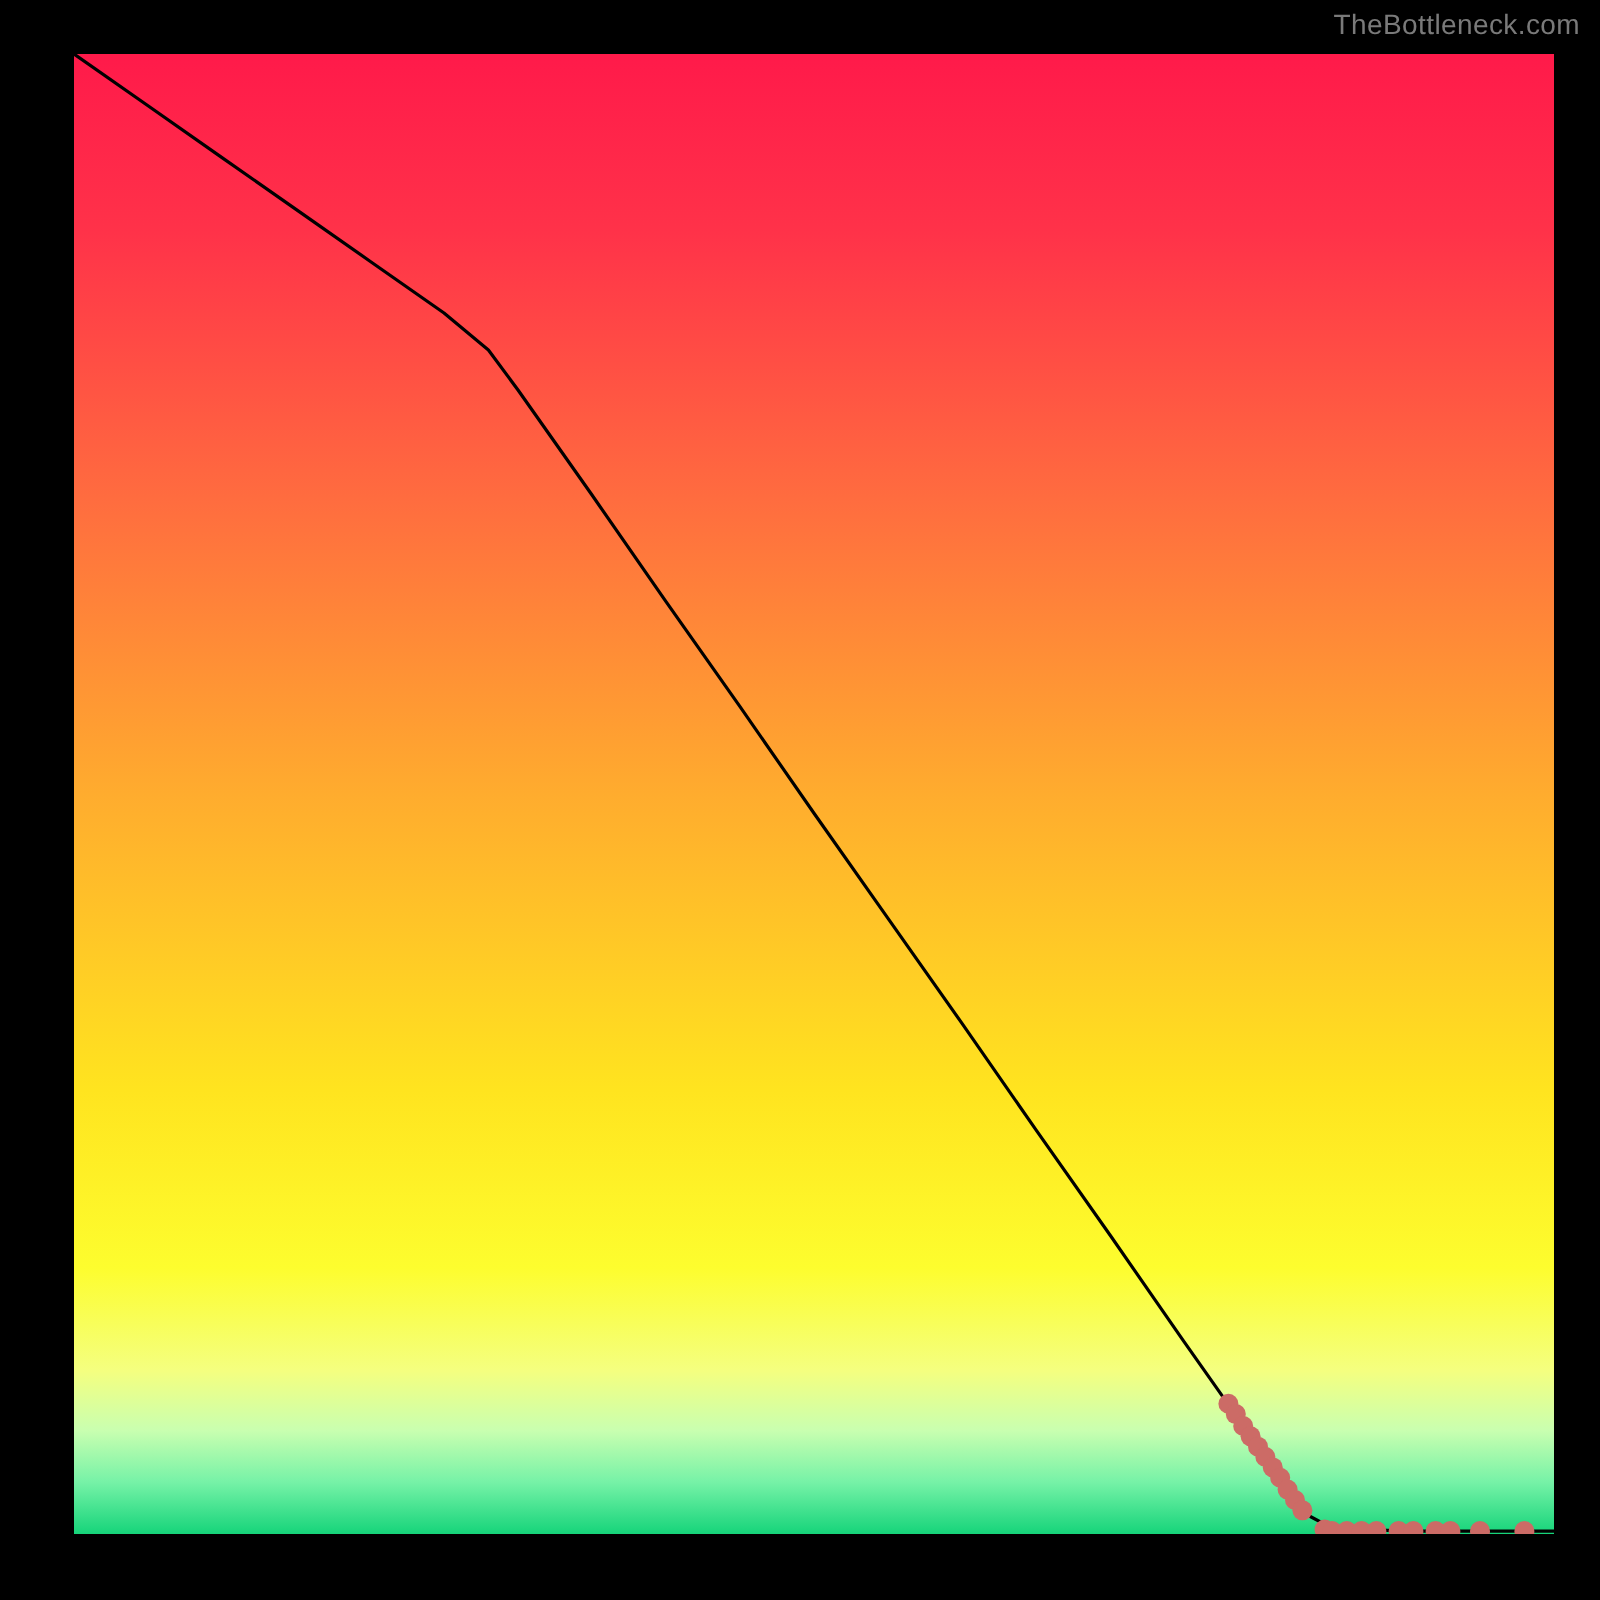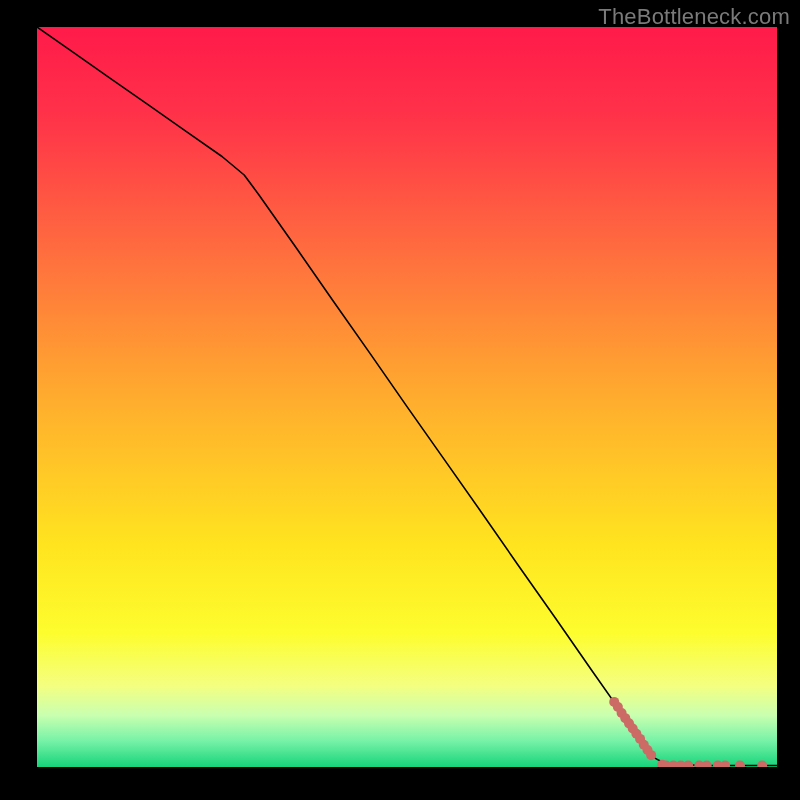--- a/index.html
+++ b/index.html
@@ -14,21 +14,21 @@
   .wrap {
     position: relative;
     width: 800px;
     height: 800px;
   }
   .watermark {
     position: absolute;
     top: 4px;
     right: 10px;
     color: #7a7a7a;
-    font-size: 22px;
+    font-size: 14px;
     font-weight: 500;
     letter-spacing: 0.2px;
     z-index: 3;
     user-select: none;
   }
   .plot-frame {
     position: absolute;
     left: 37px;
     top: 27px;
     width: 740px;

